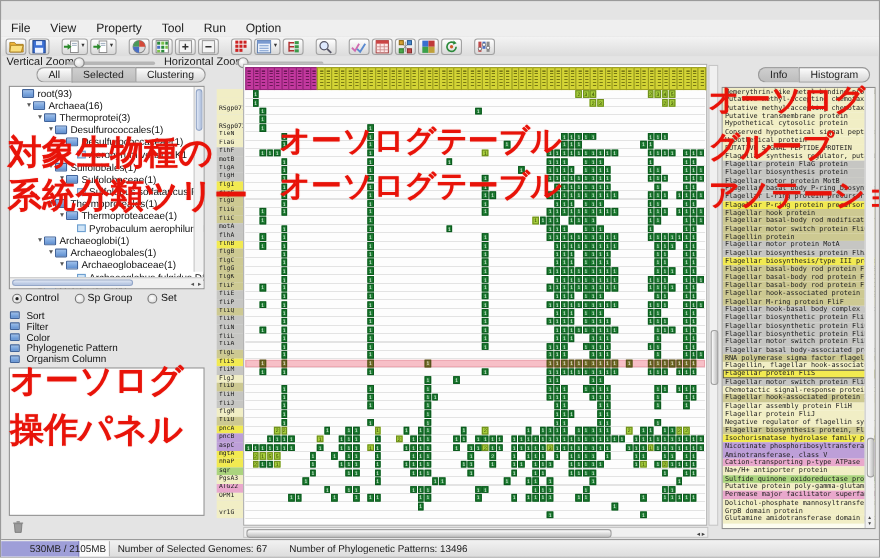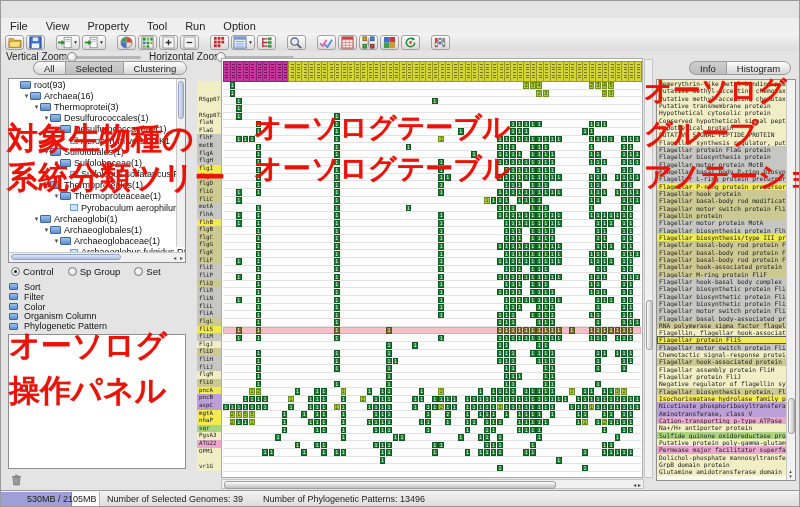--- a/index.html
+++ b/index.html
@@ -437,25 +437,25 @@
       <div class="pfold">
         <span class="folder-ico"></span>
         <span class="pfold-label" style="margin-left: 3px;">Filter</span>
       </div>
       <div class="pfold">
         <span class="folder-ico"></span>
         <span class="pfold-label" style="margin-left: 3px;">Color</span>
       </div>
       <div class="pfold">
         <span class="folder-ico"></span>
-        <span class="pfold-label" style="margin-left: 3px;">Organism Column</span>
+        <span class="pfold-label" style="margin-left: 3px;">Phylogenetic Pattern</span>
       </div>
       <div class="pfold">
         <span class="folder-ico"></span>
-        <span class="pfold-label" style="margin-left: 3px;">Phylogenetic Pattern</span>
+        <span class="pfold-label" style="margin-left: 3px;">Organism Column</span>
       </div>
     </div>
   <div id="lower-box"></div>
   <div id="trash">
     <svg width="11" height="12" viewBox="0 0 11 12">
         <path d="M2 3h7l-.7 8H2.7z" fill="#9a9a9a" stroke="#666" stroke-width=".6"></path>
         <rect x="1" y="2" width="9" height="1.2" fill="#8a8a8a"></rect>
         <rect x="4" y="0.8" width="3" height="1.4" fill="#8a8a8a"></rect>
       </svg>
   </div>
@@ -1681,21 +1681,21 @@
         <div id="anno-vthumb"></div>
       </div>
     <div id="anno-arrows">▴<br>▾</div>
   </div>
 
   <div id="statusbar">
     <div id="mem-cell">
       <div id="mem-fill"></div>
     </div>
     <div id="mem-text">530MB / 2105MB</div>
-    <div class="status-text" style="left:106px">Number of Selected Genomes: 39</div>
+    <div class="status-text" style="left:106px">Number of Selected Genomes: 67</div>
     <div class="status-text" style="left:262px">Number of Phylogenetic Patterns: 13496</div>
   </div>
 
   <div id="overlay-layer">
       <div class="overlay" style="left: 6px; top: 118px; font-size: 31px; line-height: 39px;">
         <div>対象生物種の</div>
         <div>系統分類ツリー</div>
       </div>
       <div class="overlay" style="left: 253px; top: 106px; font-size: 28px; line-height: 41px;">
         <div>オーソログテーブル</div>

